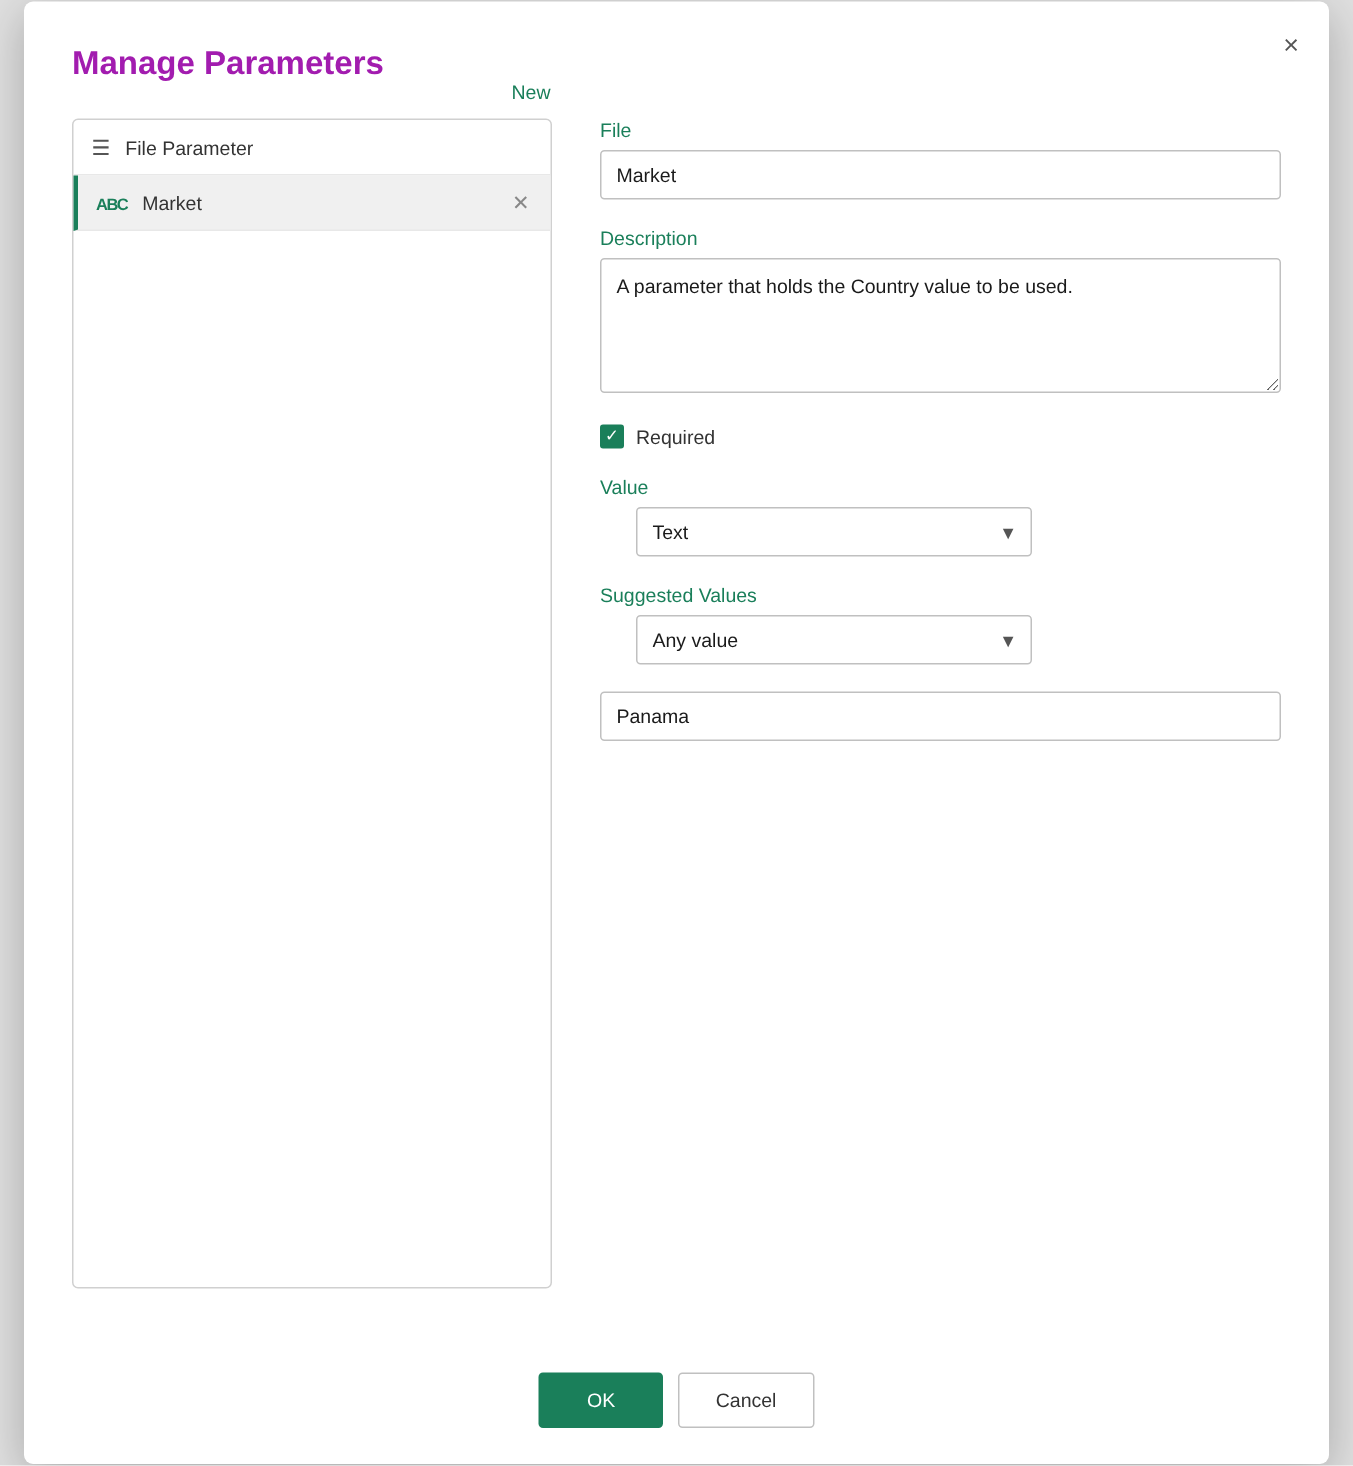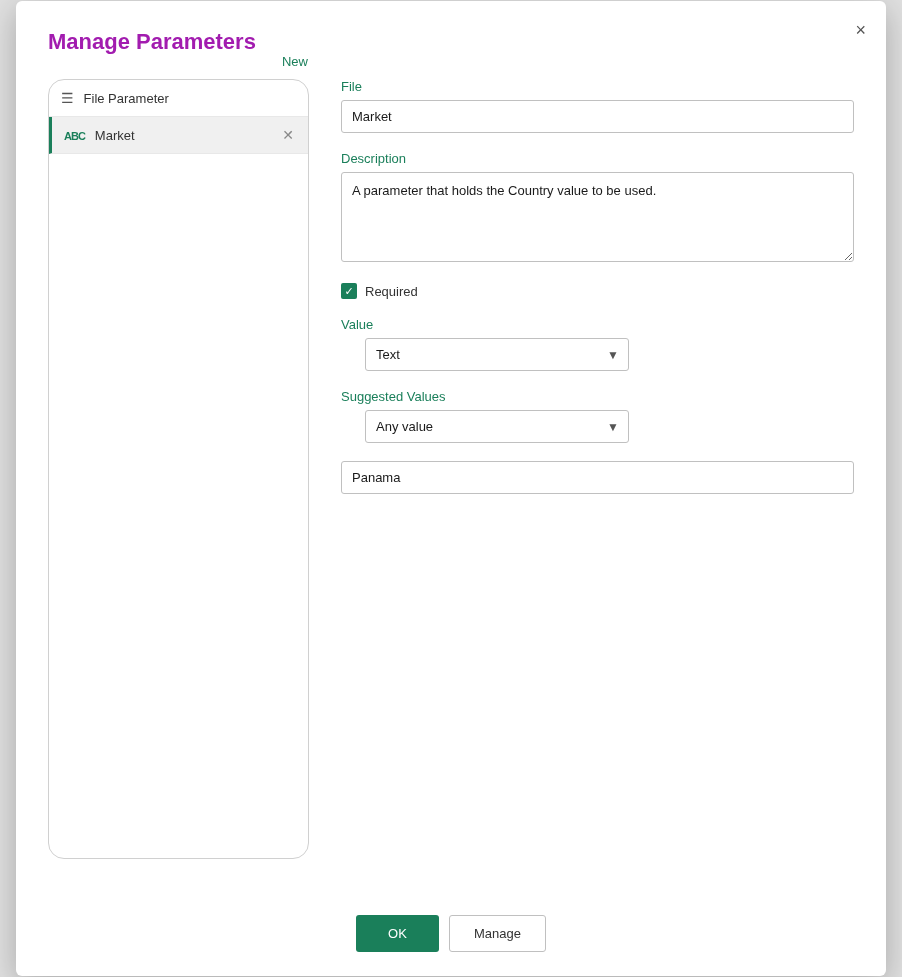--- a/index.html
+++ b/index.html
@@ -38,23 +38,23 @@
       color: #555;
       line-height: 1;
       padding: 4px;
     }
     .content-area {
       display: flex;
       gap: 0;
       flex: 1;
     }
     .left-panel {
-      width: 261px;
+      width: 320px;
       border: 1px solid #d0d0d0;
-      border-radius: 16px;
+      border-radius: 4px;
       min-height: 780px;
       position: relative;
       flex-shrink: 0;
     }
     .new-link {
       position: absolute;
       top: -26px;
       right: 0;
       color: #1a7f5a;
       font-size: 13px;
@@ -291,15 +291,15 @@
 
       <div class="field-group">
         <input type="text" class="text-input" value="Panama" style="">
       </div>
 
     </div>
   </div>
 
   <div class="dialog-footer">
     <button class="btn-ok">OK</button>
-    <button class="btn-cancel">Manage</button>
+    <button class="btn-cancel">Cancel</button>
   </div>
 </div>
 
 </body></html>

